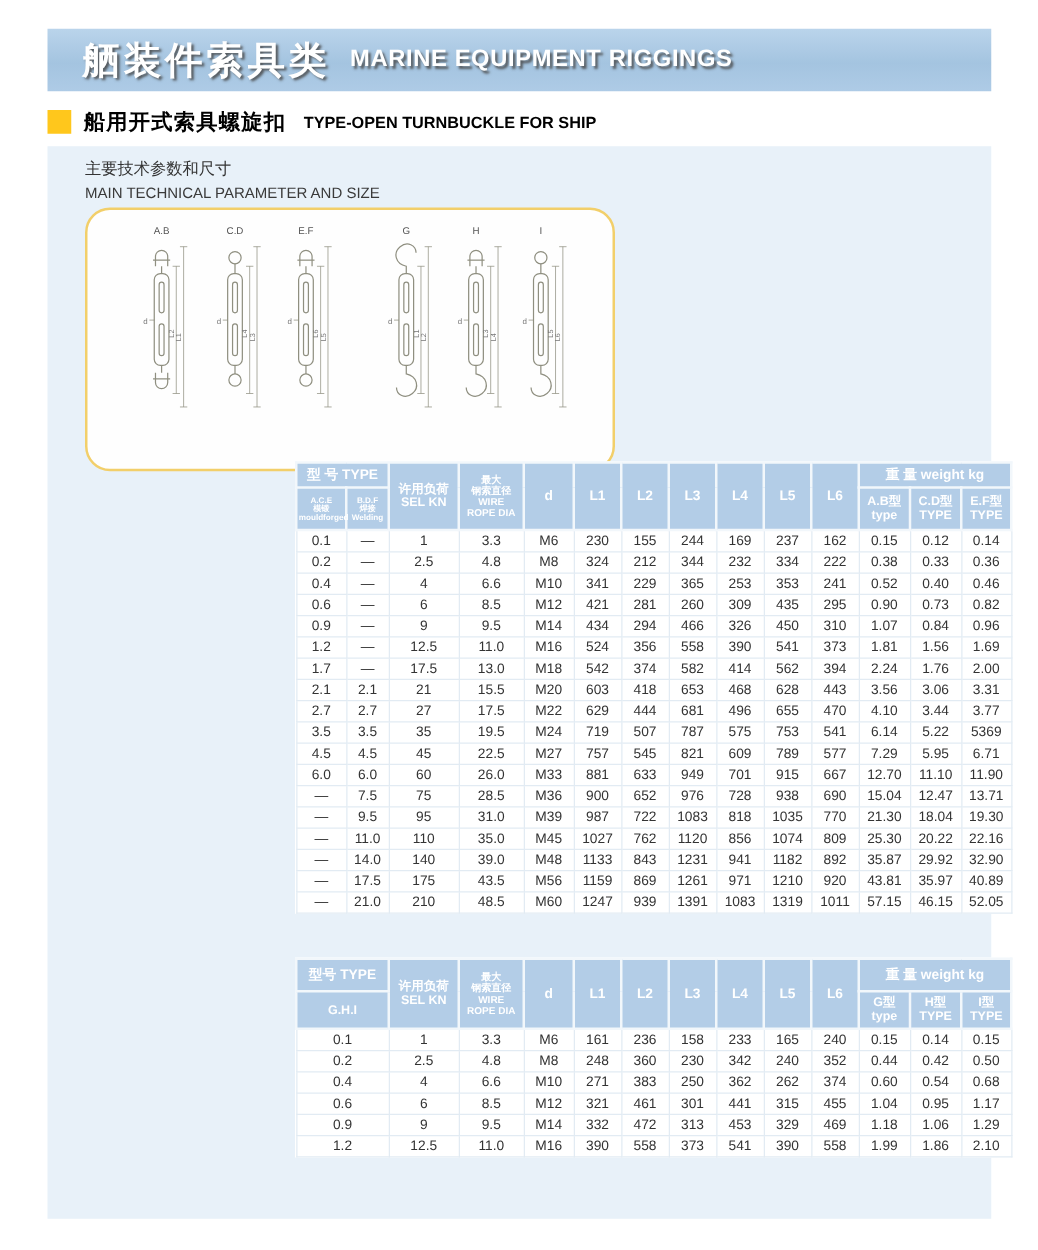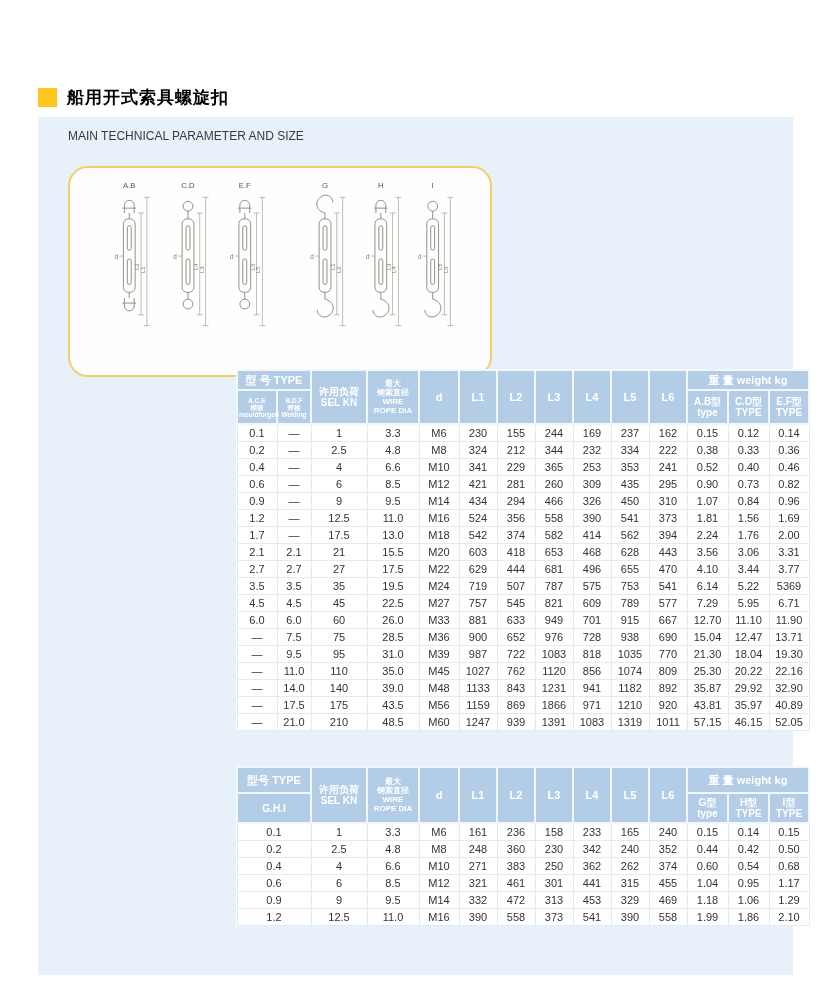--- a/index.html
+++ b/index.html
@@ -62,29 +62,35 @@
   #table1 thead tr:first-child { height:20px; }
   #table1 thead tr:last-child  { height:34px; }
   #table2 thead tr:first-child { height:26px; }
   #table2 thead tr:last-child  { height:30px; }
 </style>
 </head>
 <body>
 
 <div class="page">
 
+  <div class="banner">
+    <span class="zh">舾装件索具类</span>
+    <span class="en">MARINE EQUIPMENT RIGGINGS</span>
+  </div>
 
   <div class="section">
     <span class="bullet"></span>
     <span class="zh">船用开式索具螺旋扣</span>
+    <span class="en">TYPE-OPEN TURNBUCKLE FOR SHIP</span>
   </div>
 
   <div class="panel"></div>
 
   <div class="params">
+    <div class="zh">主要技术参数和尺寸</div>
     <div class="en">MAIN TECHNICAL PARAMETER AND SIZE</div>
   </div>
 
   <div class="diagram-box">
     <svg id="diagram-svg" viewBox="0 0 424 188" width="420" height="184">
         <g stroke="#8f8f80" fill="none" stroke-width="1">
           <text x="58" y="20" text-anchor="middle" font-size="8" fill="#555" stroke="none">A.B</text>
           <path d="M53,46 v-8 a5,5 0 0 1 10,0 v8"></path>
           <line x1="51" y1="41" x2="65" y2="41"></line>
           <line x1="58" y1="46" x2="58" y2="52"></line>
@@ -516,21 +522,21 @@
           <td>32.90</td>
         </tr>
         <tr>
           <td>—</td>
           <td>17.5</td>
           <td>175</td>
           <td>43.5</td>
           <td>M56</td>
           <td>1159</td>
           <td>869</td>
-          <td>1866</td>
+          <td>1261</td>
           <td>971</td>
           <td>1210</td>
           <td>920</td>
           <td>43.81</td>
           <td>35.97</td>
           <td>40.89</td>
         </tr>
         <tr>
           <td>—</td>
           <td>21.0</td>

